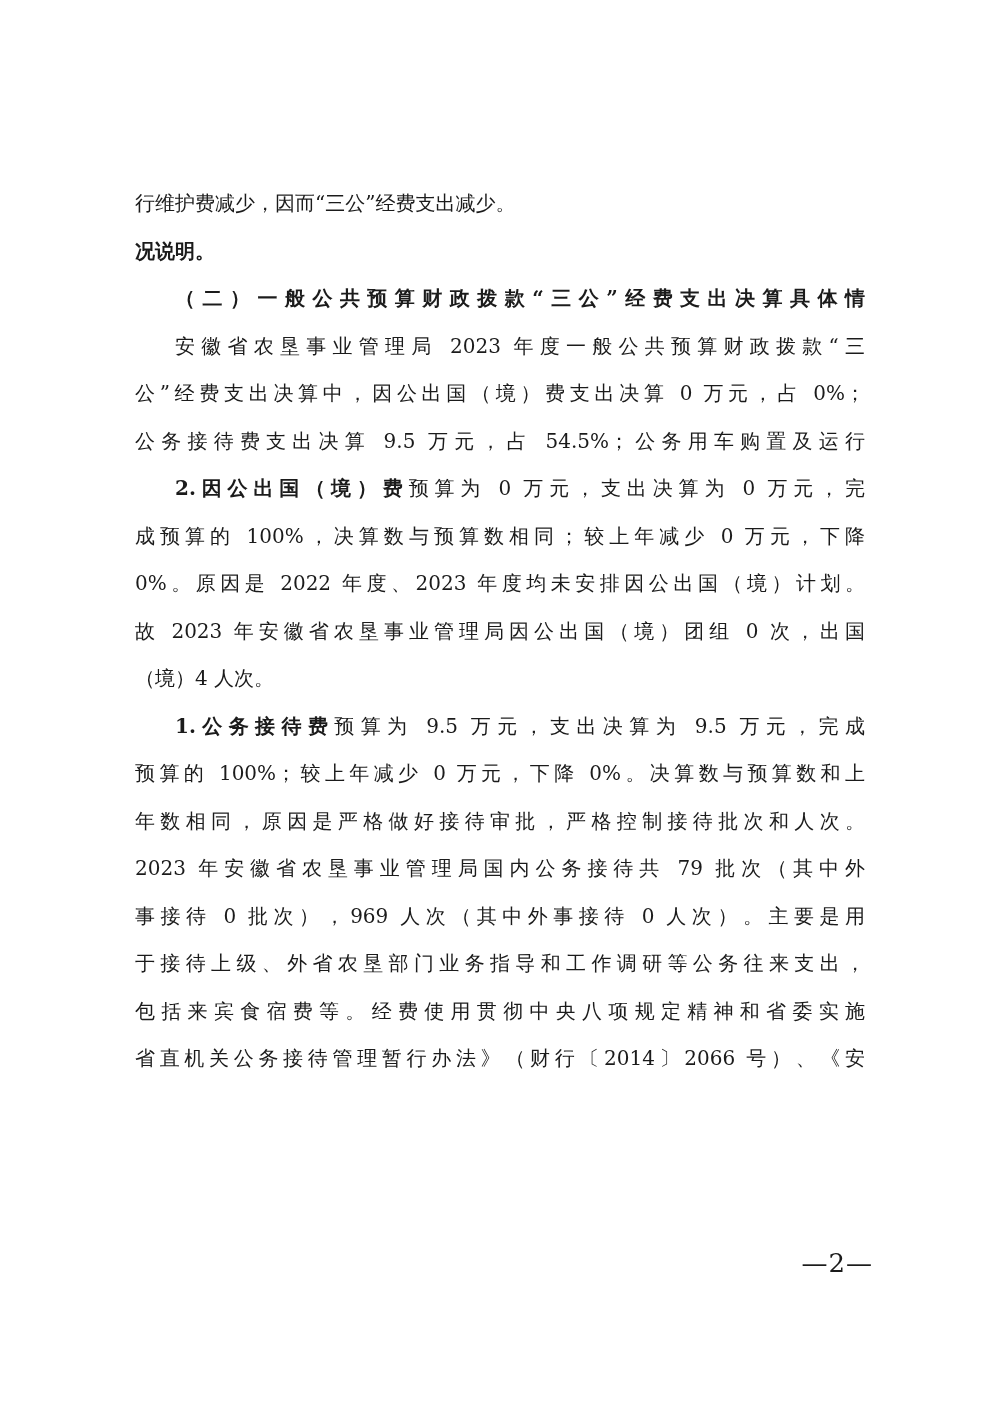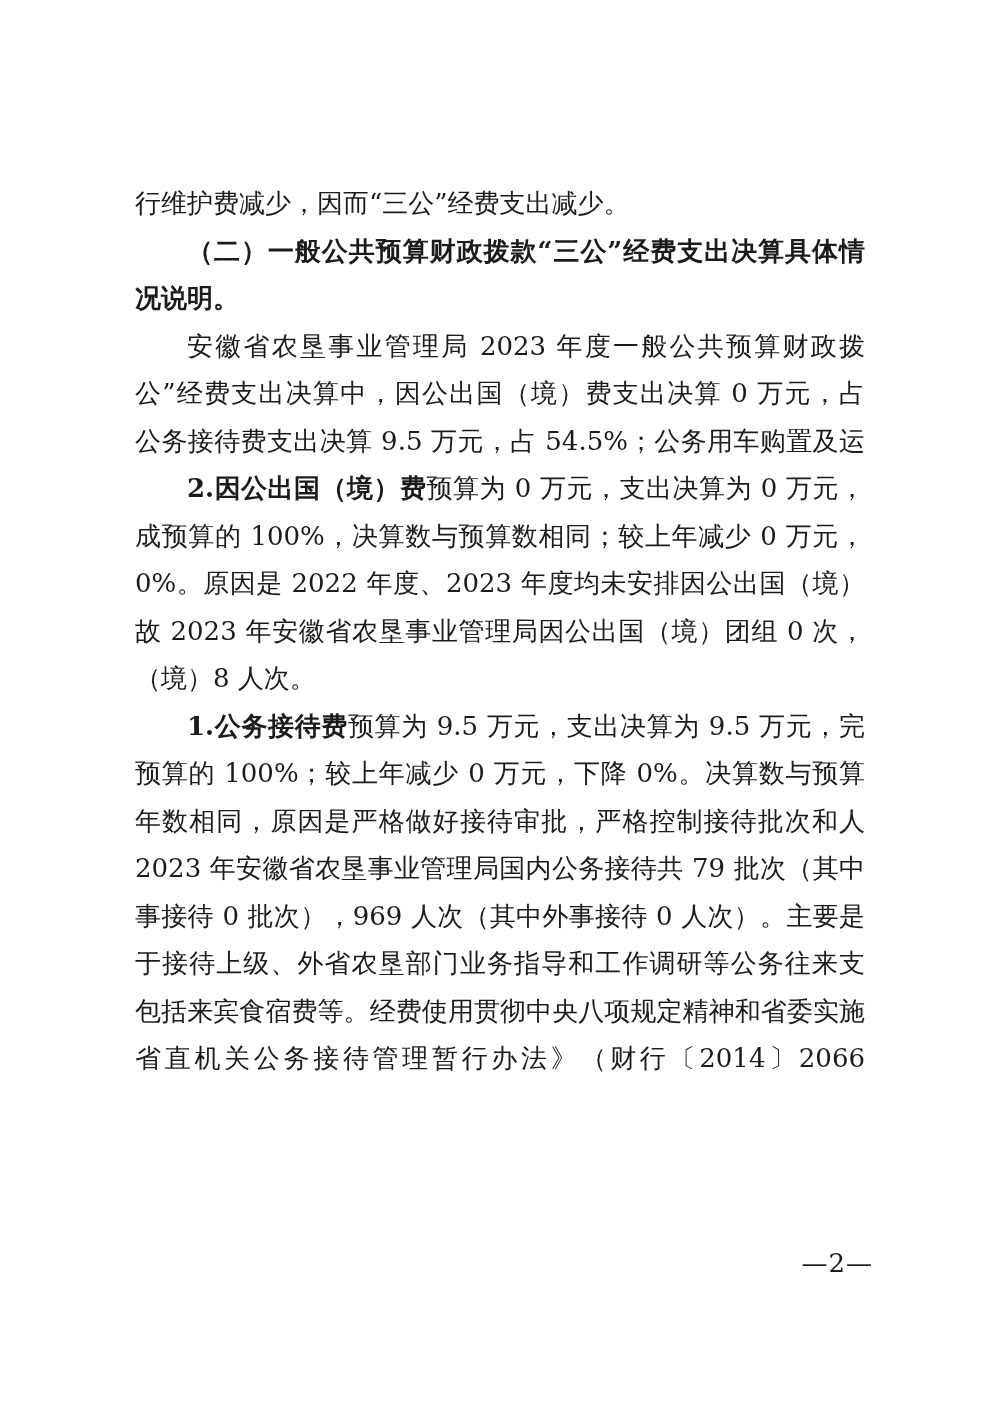--- a/index.html
+++ b/index.html
@@ -19,21 +19,21 @@
   }
   .doc-lines {
     position: absolute;
     left: 135px;
     top: 180px;
     width: 730px;
   }
   .line {
     height: 47.5px;
     line-height: 47.5px;
-    font-size: 26px;
+    font-size: 20px;
     text-align: justify;
     text-align-last: justify;
     overflow: hidden;
     white-space: normal;
   }
   .line.end {
     text-align-last: left;
   }
   .line.indent {
     text-indent: 2em;
@@ -50,30 +50,30 @@
     color: #1b1b1b;
     letter-spacing: 1px;
   }
 </style>
 </head>
 <body>
 
 <div class="page">
   <div class="doc-lines" id="doc-lines">
       <div class="line end"><span class="">行维护费减少，因而“三公”经费支出减少。</span></div>
+      <div class="line end"><span class="bold">况说明。</span></div>
       <div class="line indent"><span class="bold">（二）一般公共预算财政拨款“三公”经费支出决算具体情</span></div>
-      <div class="line end"><span class="bold">况说明。</span></div>
       <div class="line indent"><span class="">安徽省农垦事业管理局 2023 年度一般公共预算财政拨款“三</span></div>
       <div class="line"><span class="">公”经费支出决算中，因公出国（境）费支出决算 0 万元，占 0%；</span></div>
       <div class="line"><span class="">公务接待费支出决算 9.5 万元，占 54.5%；公务用车购置及运行</span></div>
       <div class="line indent"><span class="bold">2.因公出国（境）费</span><span class="">预算为 0 万元，支出决算为 0 万元，完</span></div>
       <div class="line"><span class="">成预算的 100%，决算数与预算数相同；较上年减少 0 万元，下降</span></div>
       <div class="line"><span class="">0%。原因是 2022 年度、2023 年度均未安排因公出国（境）计划。</span></div>
       <div class="line"><span class="">故 2023 年安徽省农垦事业管理局因公出国（境）团组 0 次，出国</span></div>
-      <div class="line end"><span class="">（境）8 人次。</span></div>
+      <div class="line end"><span class="">（境）4 人次。</span></div>
       <div class="line indent"><span class="bold">1.公务接待费</span><span class="">预算为 9.5 万元，支出决算为 9.5 万元，完成</span></div>
       <div class="line"><span class="">预算的 100%；较上年减少 0 万元，下降 0%。决算数与预算数和上</span></div>
       <div class="line"><span class="">年数相同，原因是严格做好接待审批，严格控制接待批次和人次。</span></div>
       <div class="line"><span class="">2023 年安徽省农垦事业管理局国内公务接待共 79 批次（其中外</span></div>
       <div class="line"><span class="">事接待 0 批次），969 人次（其中外事接待 0 人次）。主要是用</span></div>
       <div class="line"><span class="">于接待上级、外省农垦部门业务指导和工作调研等公务往来支出，</span></div>
       <div class="line"><span class="">包括来宾食宿费等。经费使用贯彻中央八项规定精神和省委实施</span></div>
       <div class="line"><span class="">省直机关公务接待管理暂行办法》（财行〔2014〕2066 号）、《安</span></div>
     </div>
   <div class="page-number">—2—</div>

